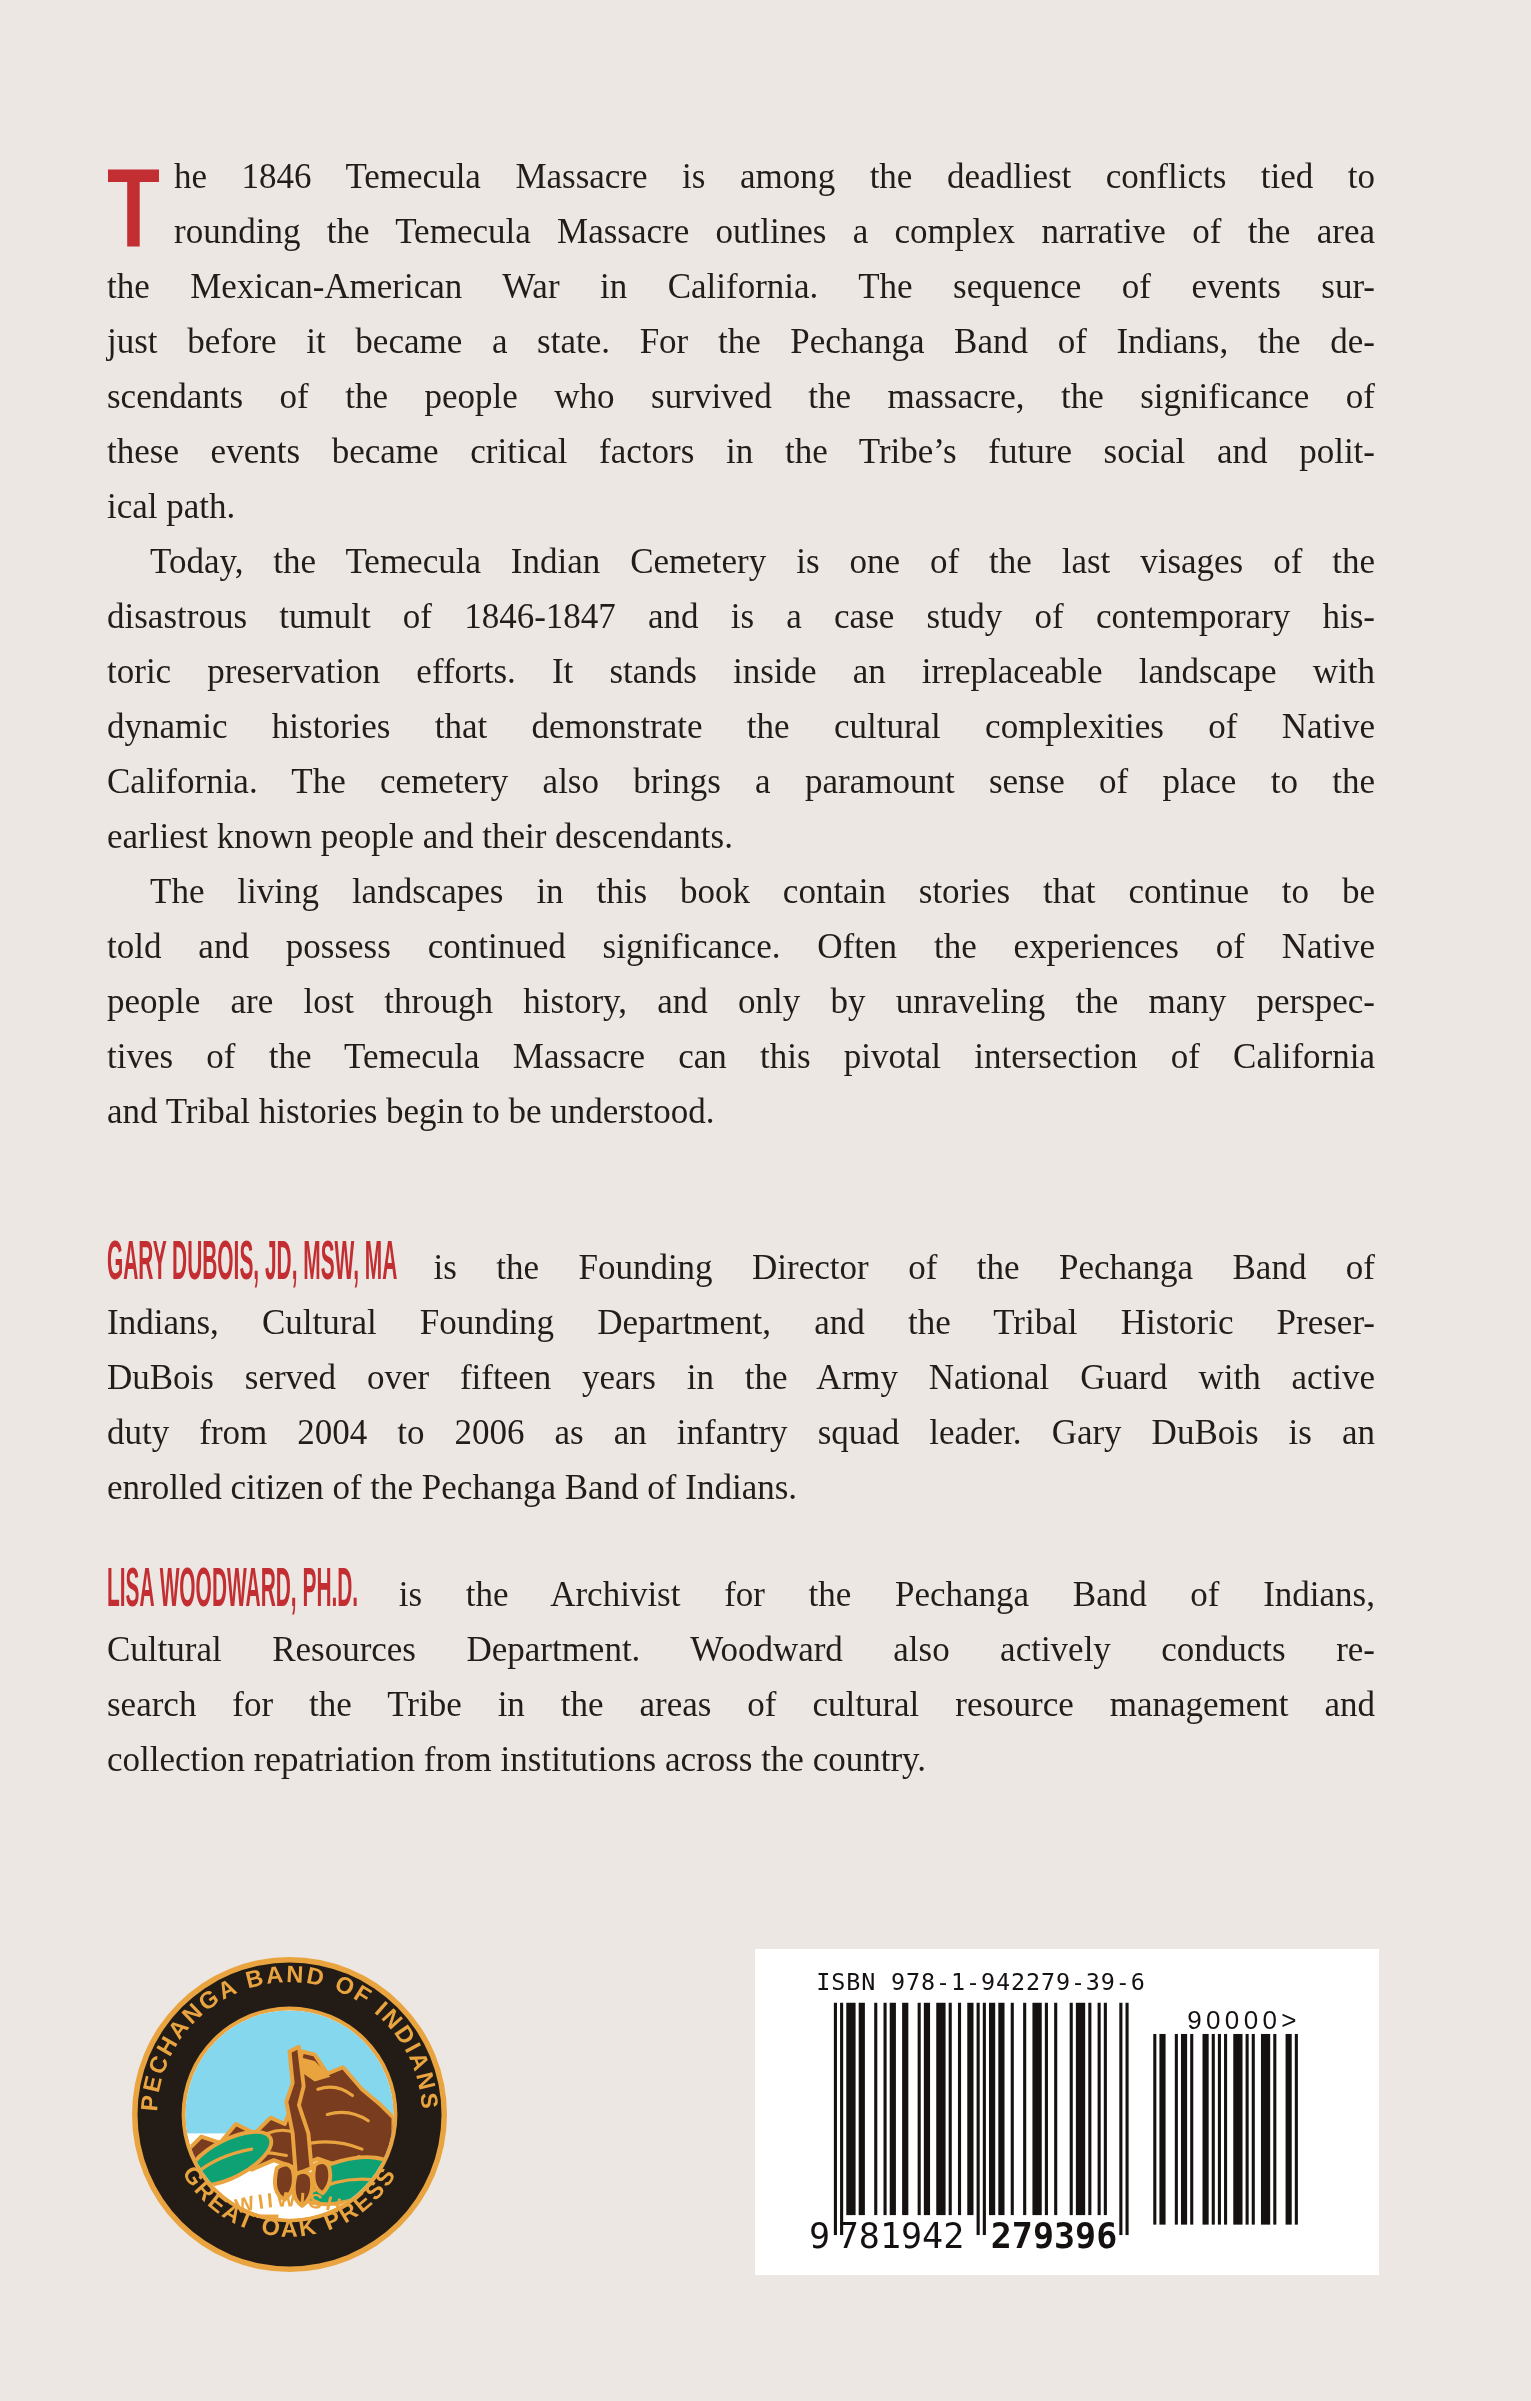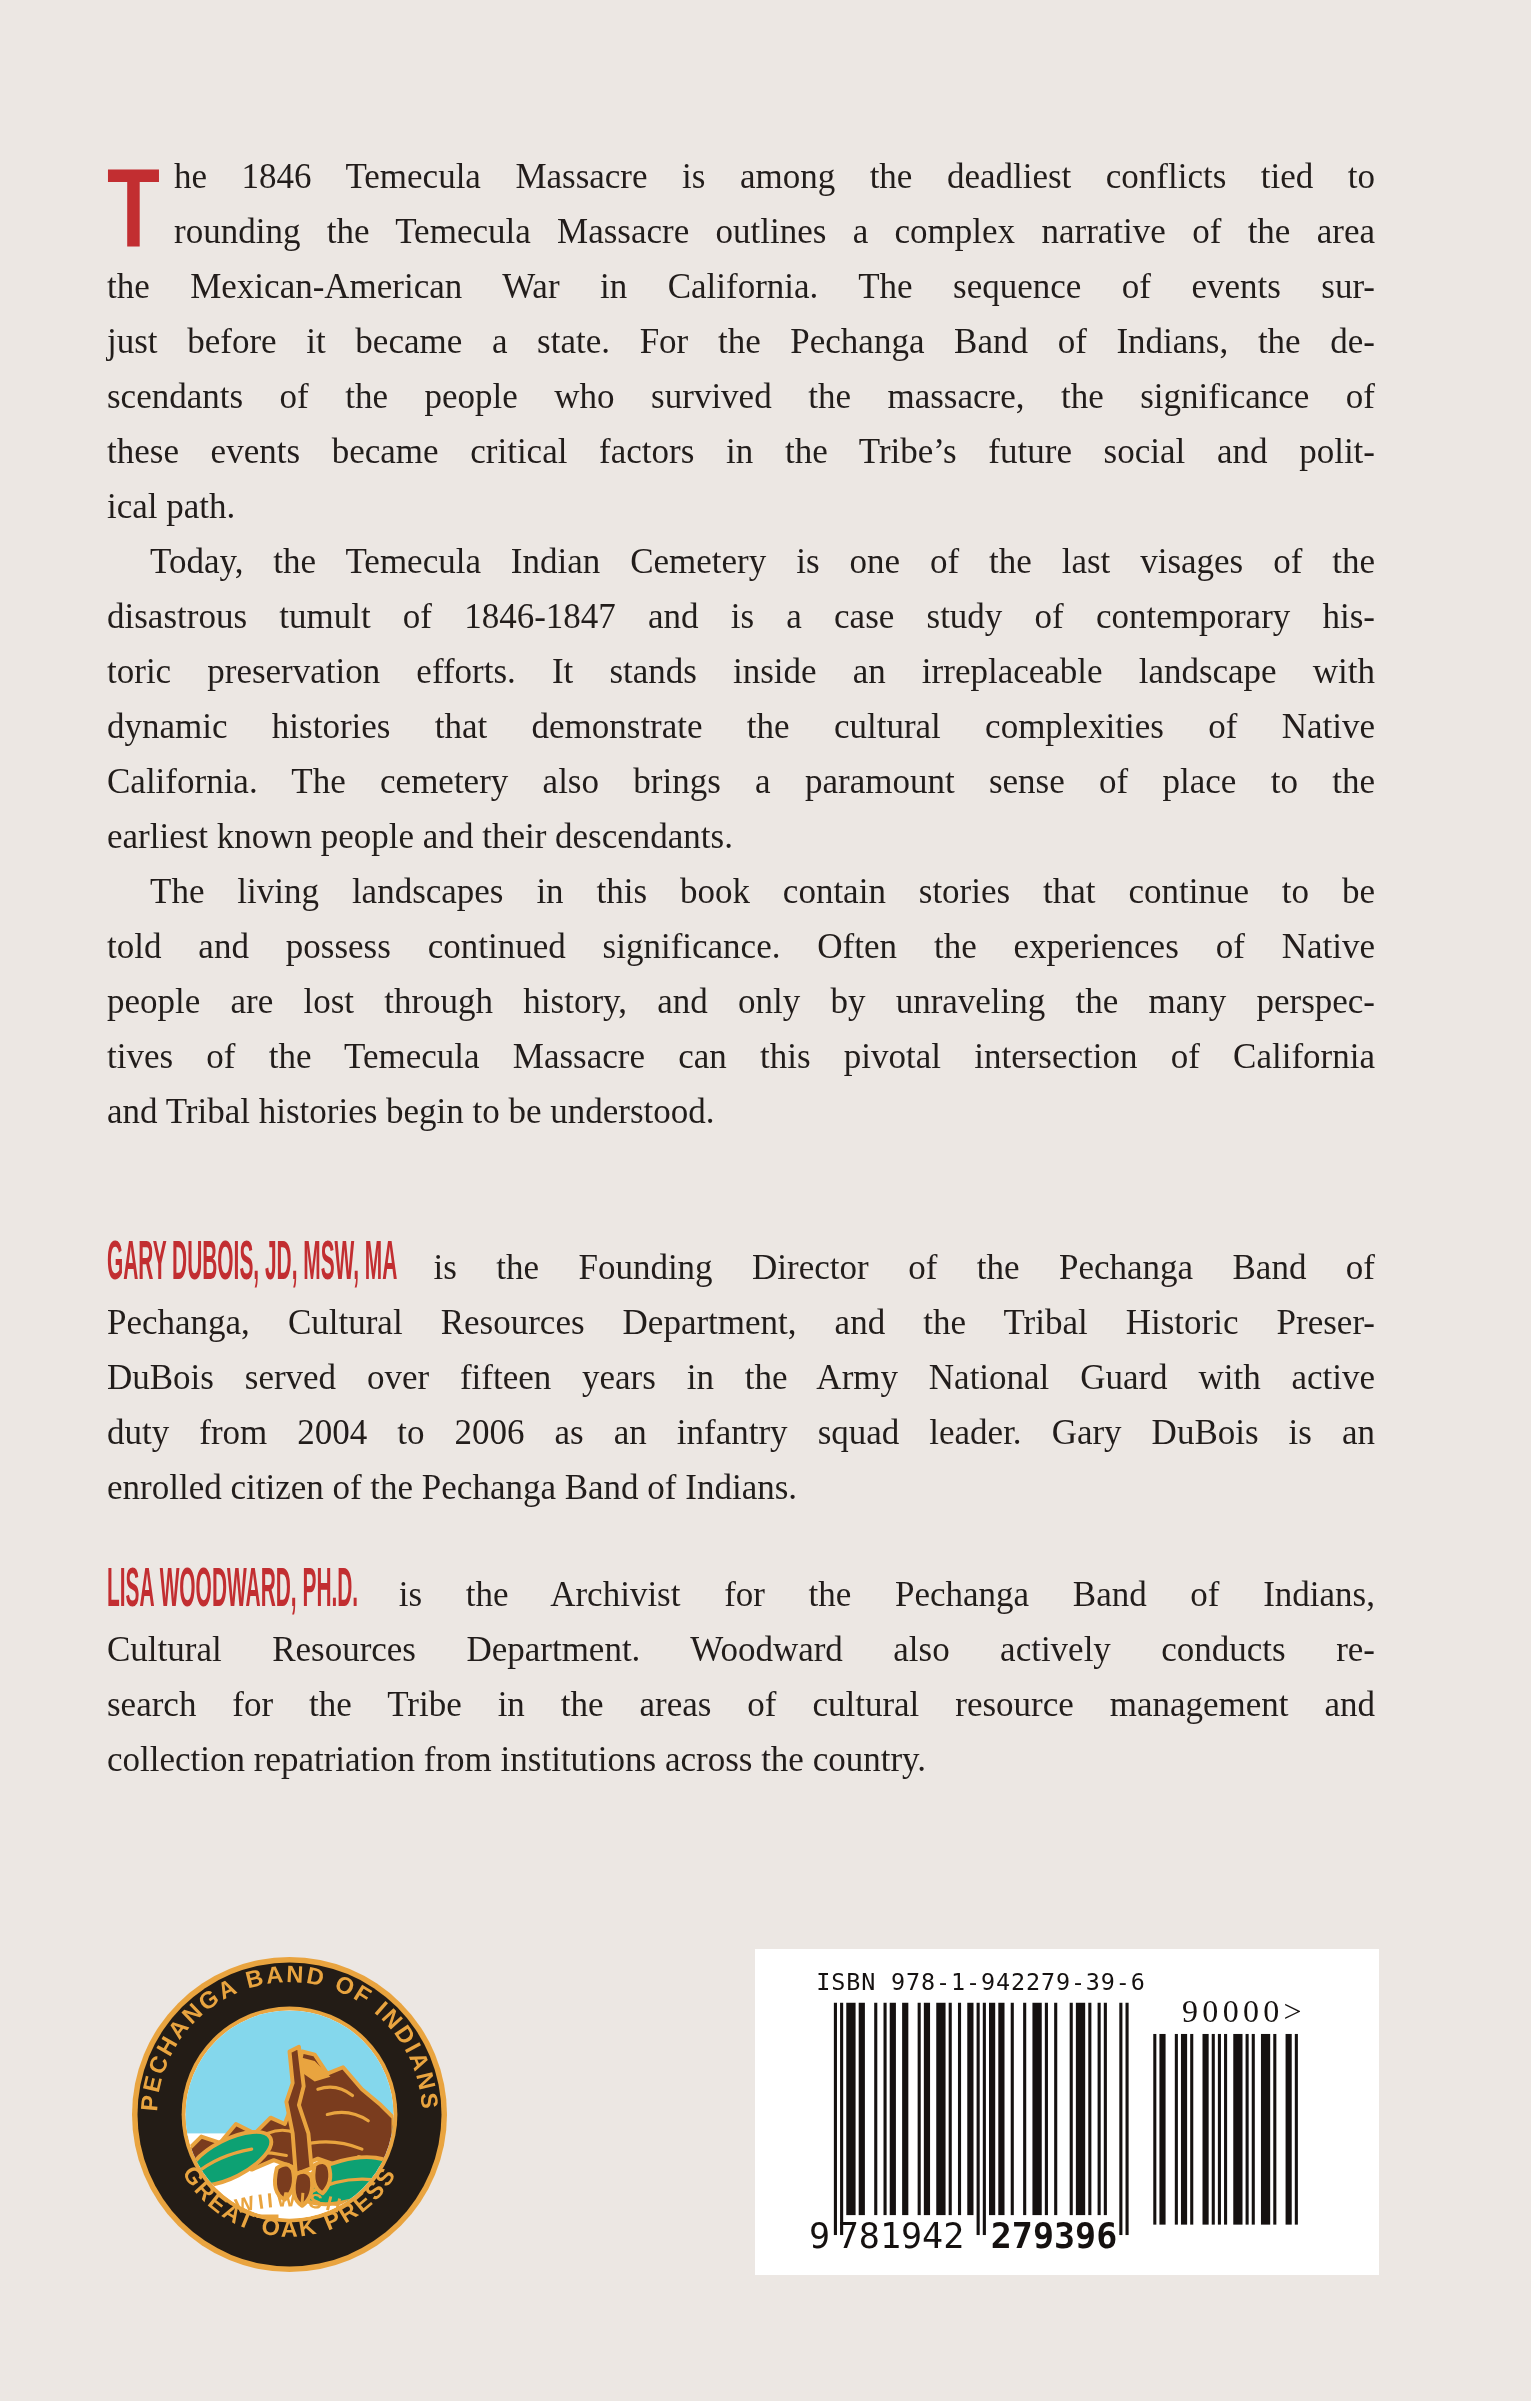--- a/index.html
+++ b/index.html
@@ -32,22 +32,22 @@
             letter-spacing:1.5px;fill:var(--gold,#e9a43f);}
   .wiiwish{font-family:"Liberation Sans",sans-serif;font-weight:700;font-size:13px;
            letter-spacing:2px;fill:var(--gold,#e9a43f);}
   
   .barcode-box{position:absolute;left:755px;top:1949px;width:624px;height:326px;
                background:var(--barcode_bg,#fff);}
   .barcode-box svg{position:absolute;left:0;top:0;}
   .isbn-label{position:absolute;top:19px;left:226px;transform:translateX(-50%);
               font-family:"DejaVu Sans Mono",monospace;font-size:23.4px;letter-spacing:0.9px;
               color:var(--bar,#151110);white-space:nowrap;}
-  .supp-label{position:absolute;top:45px;left:489px;transform:translateX(-50%);
-              font-family:Liberation Serif, serif;font-size:32px;line-height:35px;
+  .supp-label{position:absolute;top:54px;left:489px;transform:translateX(-50%);
+              font-family:Liberation Sans, sans-serif;font-size:26px;line-height:35px;
               letter-spacing:4.3px;color:var(--bar,#151110);white-space:nowrap;}
   .bd{position:absolute;top:270px;font-family:"DejaVu Sans Mono",monospace;
       font-size:35px;line-height:35px;color:var(--bar,#151110);white-space:nowrap;}
   #d1{left:75px;transform:translateX(-100%);}
   #d2{left:146px;transform:translateX(-50%);text-align:center;}
   #d3{left:299px;transform:translateX(-50%);font-weight:bold;}
 </style>
 </head>
 <body>
 
@@ -67,21 +67,21 @@
       <div class="jline">dynamic histories that demonstrate the cultural complexities of Native</div>
       <div class="jline">California. The cemetery also brings a paramount sense of place to the</div>
       <div class="jline last">earliest known people and their descendants.</div>
       <div class="jline indent">The living landscapes in this book contain stories that continue to be</div>
       <div class="jline">told and possess continued significance. Often the experiences of Native</div>
       <div class="jline">people are lost through history, and only by unraveling the many perspec-</div>
       <div class="jline">tives of the Temecula Massacre can this pivotal intersection of California</div>
       <div class="jline last">and Tribal histories begin to be understood.</div>
       <div class="bio bio-first">
         <div class="jline"><span class="condensed" style="transform: scaleX(0.38); margin-right: -477px;">GARY DUBOIS, JD, MSW, MA</span> is the Founding Director of the Pechanga Band of</div>
-        <div class="jline">Pechanga, Cultural Resources Department, and the Tribal Historic Preser-</div>
+        <div class="jline">Indians, Cultural Founding Department, and the Tribal Historic Preser-</div>
         <div class="jline">DuBois served over fifteen years in the Army National Guard with active</div>
         <div class="jline">duty from 2004 to 2006 as an infantry squad leader. Gary DuBois is an</div>
         <div class="jline last">enrolled citizen of the Pechanga Band of Indians.</div>
       </div>
       <div class="bio">
         <div class="jline"><span class="condensed" style="transform: scaleX(0.38); margin-right: -413px;">LISA WOODWARD, PH.D.</span> is the Archivist for the Pechanga Band of Indians,</div>
         <div class="jline">Cultural Resources Department. Woodward also actively conducts re-</div>
         <div class="jline">search for the Tribe in the areas of cultural resource management and</div>
         <div class="jline last">collection repatriation from institutions across the country.</div>
       </div>

